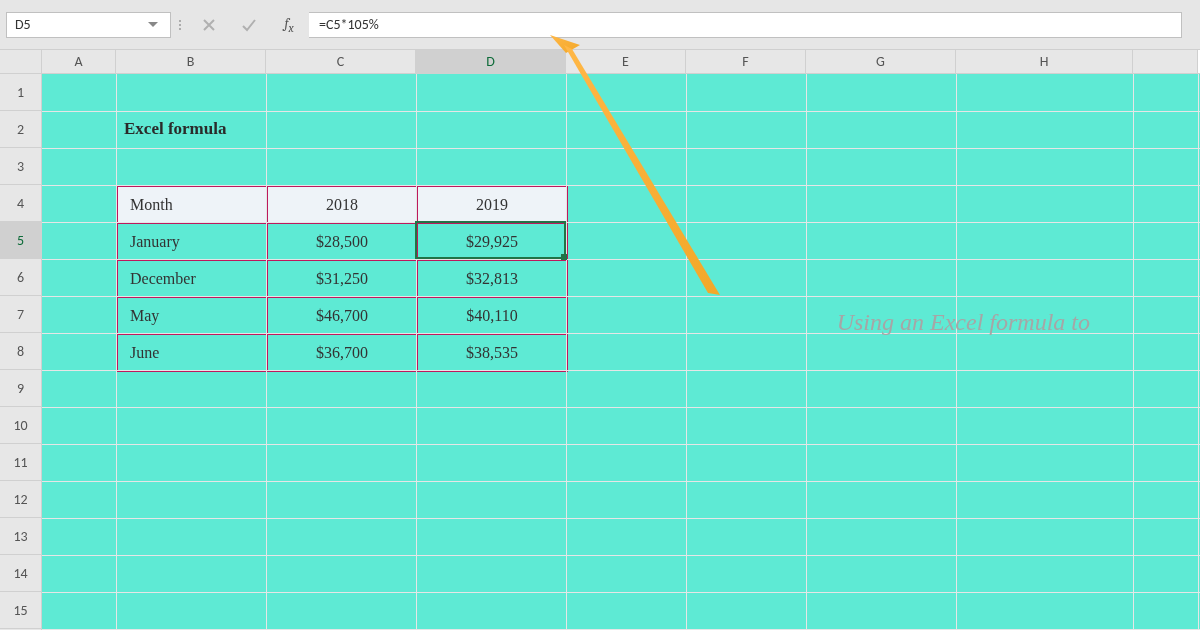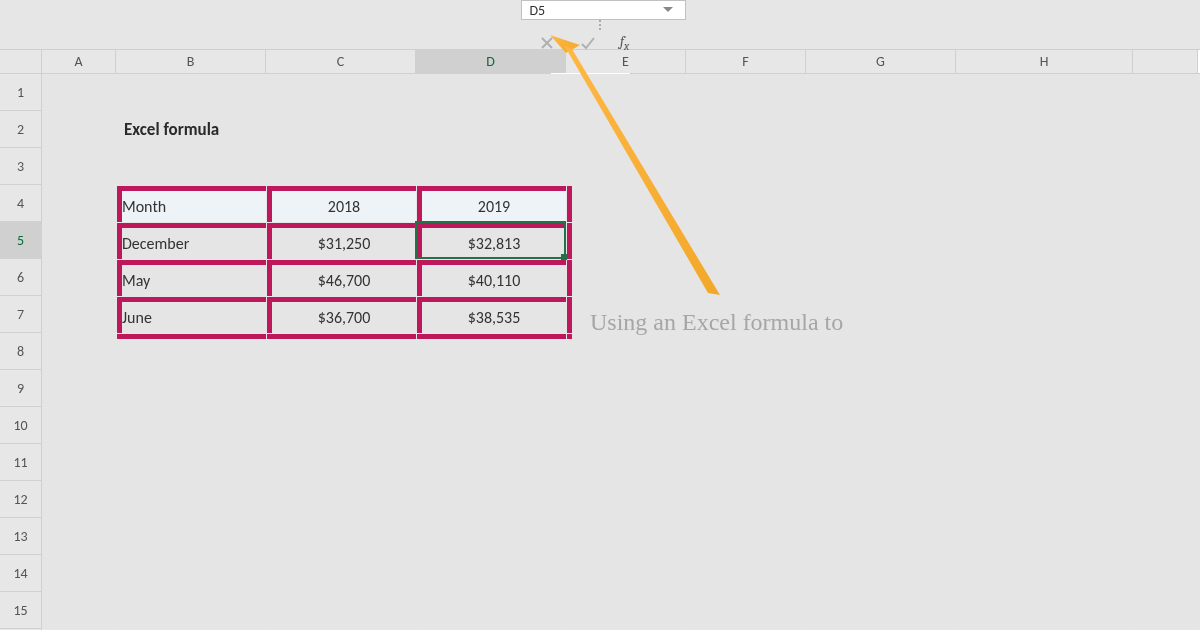--- a/index.html
+++ b/index.html
@@ -13,21 +13,20 @@
       position: relative;
     }
     
     .formula-bar-row {
       height: 50px;
       background: #e6e6e6;
       display: flex;
       align-items: center;
       padding: 0;
       border-bottom: 1px solid #cfcfcf;
-      flex-direction: column;
     }
     .name-box {
       width: 165px;
       height: 26px;
       background: #ffffff;
       border: 1px solid #c0c0c0;
       margin-left: 6px;
       display: flex;
       align-items: center;
       padding: 0 8px;
@@ -64,20 +63,21 @@
       display: flex;
       align-items: center;
       gap: 0;
       height: 26px;
     }
     .fb-icon-btn {
       width: 40px;
       height: 26px;
       display: flex;
       align-items: center;
+      justify-content: center;
       color: #b0b0b0;
     }
     .fx-label {
       font-style: italic;
       font-family: Cambria, Georgia, serif;
       color: #555;
       font-size: 14px;
     }
     .formula-input {
       flex: 1;
@@ -140,21 +140,22 @@
       display: flex;
       align-items: center;
       justify-content: center;
       font-size: 14px;
       color: #555;
     }
     .row-header.active { background: #d0d0d0; color: #0e6b39; }
     .cells-area {
       position: relative;
       flex: 1;
-      background: #e5e5e5;
+      background: #5eead4;
+      font-family: Liberation Serif, serif;
     }
     .grid-line-v {
       position: absolute; top: 0; bottom: 0;
       width: 1px; background: #e6e6e6;
     }
     .grid-line-h {
       position: absolute; left: 0; right: 0;
       height: 1px; background: #e6e6e6;
     }
     
@@ -168,23 +169,23 @@
     
     .data-table {
       position: absolute;
       left: 74px;
       top: 111px;
       border-collapse: collapse;
       font-size: 16px;
       color: #333;
     }
     .data-table td, .data-table th {
-      border: 6px solid #be185d;
+      border: 2px solid #be185d;
       height: 37px;
-      padding: 0 0;
+      padding: 0 12px;
       vertical-align: middle;
     }
     .data-table th {
       font-weight: normal;
       background: #eef3f8;
     }
     .data-table .month-col { width: 150px; text-align: left; }
     .data-table .num-col { width: 150px; text-align: center; }
     
     .selected-cell {
@@ -207,24 +208,25 @@
       width: 220px;
       height: 270px;
       z-index: 20;
       pointer-events: none;
     }
     .annotation-text {
       position: absolute;
       left: 590px;
       top: 300px;
       font-family: "Segoe Script", "Comic Sans MS", cursive;
+      font-style: italic;
       font-size: 24px;
       color: #a6a6a6;
       line-height: 1.9;
-      text-align: left;
+      text-align: right;
       width: 500px;
     }
   </style>
 </head>
 <body>
 
 <div class="formula-bar-row">
   <div class="name-box">
     <span>D5</span>
     <span class="dropdown">
@@ -297,20 +299,25 @@
 
     <table class="data-table">
       <thead>
         <tr>
           <th class="month-col">Month</th>
           <th class="num-col">2018</th>
           <th class="num-col">2019</th>
         </tr>
       </thead>
       <tbody id="table-body">
+          <tr>
+            <td class="month-col">January</td>
+            <td class="num-col">$28,500</td>
+            <td class="num-col">$29,925</td>
+          </tr>
           <tr>
             <td class="month-col">December</td>
             <td class="num-col">$31,250</td>
             <td class="num-col">$32,813</td>
           </tr>
           <tr>
             <td class="month-col">May</td>
             <td class="num-col">$46,700</td>
             <td class="num-col">$40,110</td>
           </tr>

